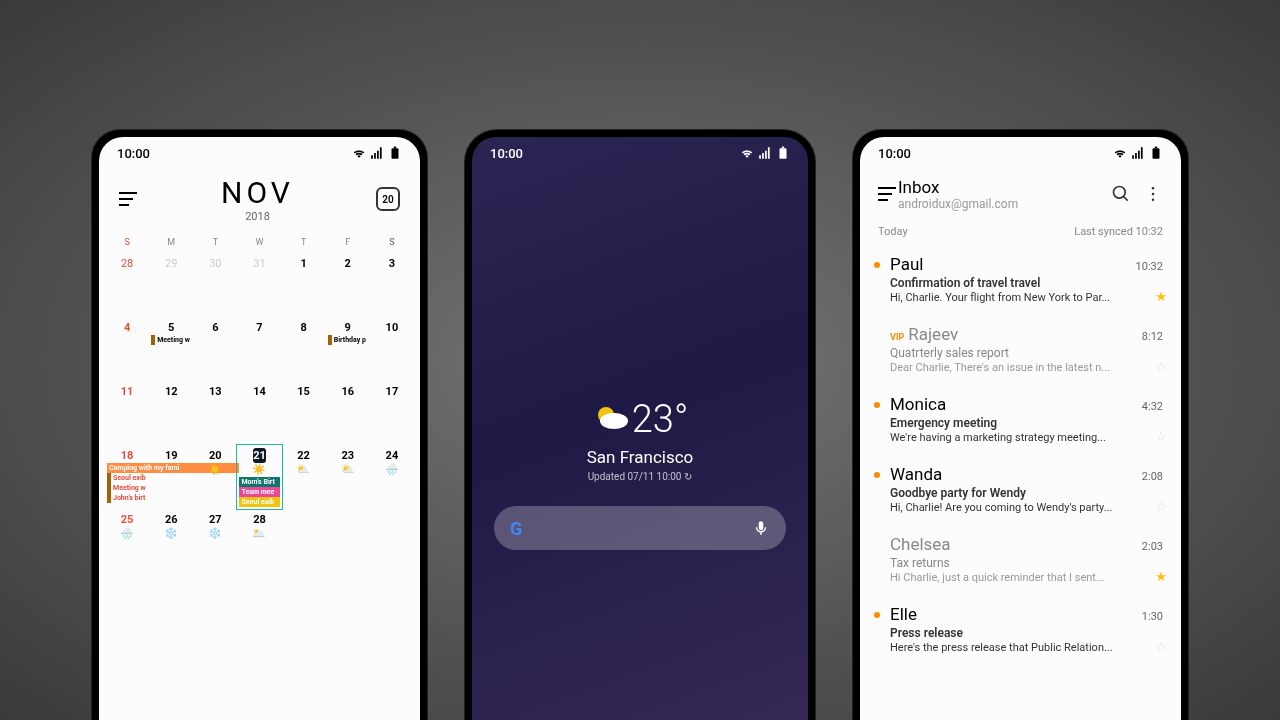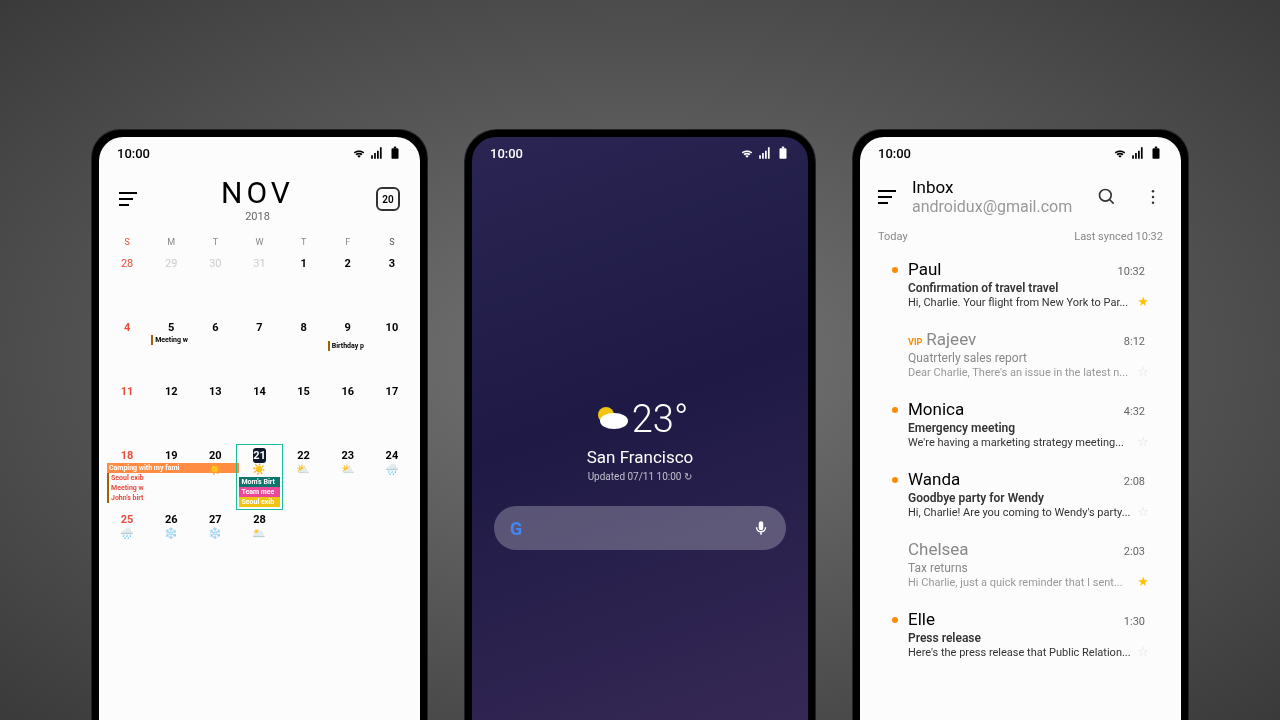--- a/index.html
+++ b/index.html
@@ -25,43 +25,43 @@
 .cal-year{font-size:11px;color:#666}
 .today-btn{width:24px;height:24px;border:2px solid #333;border-radius:6px;display:flex;align-items:center;justify-content:center;font-size:10px;font-weight:600}
 .cal-grid{padding:0 6px}
 .cal-row{display:flex}
 .cal-dayname{flex:1;text-align:center;font-size:9px;color:#888;font-weight:400;padding:6px 0}
 .cal-dayname.sun{color:#e74c3c}
 .cal-dayname.sat{color:#555}
 .cal-cell{flex:1;height:64px;text-align:center;font-size:11px;font-weight:700;padding-top:4px;position:relative}
 .cal-cell.dim{color:#ccc;font-weight:400}
 .cal-cell.sun{color:#e74c3c}
-.cal-cell .ev{position:absolute;left:2px;right:2px;font-size:7px;text-align:left;white-space:nowrap;overflow:hidden;padding:1px 2px;border-left:2px solid #a16207}
+.cal-cell .ev{position:absolute;left:2px;right:2px;font-size:7px;text-align:left;white-space:nowrap;overflow:hidden;padding:1px 2px;border-left:4px solid #a16207}
 .cal-cell .ev.orange{background:#ff8c42;color:#fff;border:none}
 .cal-cell .ev.pink{background:#0f766e;color:#fff;border:none}
 .cal-cell .ev.teal{background:#ec4899;color:#fff;border:none}
 .cal-cell .ev.yellow{background:#f1c40f;color:#fff;border:none}
 .cal-cell .weather{font-size:11px;position:absolute;top:18px;left:0;right:0}
 .cal-cell.today .num{background:#0f172a;color:#fff;border-radius:3px;padding:1px 0}
 .cal-cell.today{outline:1px solid #1abc9c}
 
 .home-content{position:absolute;top:260px;left:0;right:0;text-align:center;color:#fff}
 .weather-row{display:flex;align-items:center;justify-content:center;gap:0}
 .weather-temp{font-size:38px;font-weight:300}
 .weather-city{font-size:17px;margin-top:6px}
 .weather-updated{font-size:10px;opacity:0.7;margin-top:4px}
 .search-bar{margin:24px 22px 0;background:rgba(255,255,255,0.25);border-radius:24px;height:44px;display:flex;align-items:center;padding:0 16px;justify-content:space-between}
 .g-logo{font-weight:700;font-size:18px}
 
-.email-header{display:flex;align-items:center;padding:8px 18px;gap:14px}
+.email-header{display:flex;align-items:center;padding:8px 18px;gap:0}
 .email-titles{flex:1}
 .email-title{font-size:17px;font-weight:400}
-.email-sub{font-size:16px;color:#999}
+.email-sub{font-size:12px;color:#999}
 .email-sync{display:flex;justify-content:space-between;padding:6px 18px;font-size:11px;color:#888}
-.email-list{padding:0 18px}
+.email-list{padding:0 0px}
 .email-item{padding:10px 18px 10px 14px;position:relative;display:flex;align-items:flex-start}
 .dot{width:6px;height:6px;border-radius:50%;background:#ff8c00;margin-top:8px;margin-right:10px;flex-shrink:0}
 .dot.hidden{background:transparent}
 .email-body{flex:1;min-width:0}
 .email-row1{display:flex;justify-content:space-between;align-items:baseline}
 .sender{font-size:17px;font-weight:400}
 .sender.bold{font-weight:400;color:#000}
 .sender.read{color:#888}
 .vip{color:#ff8c00;font-size:9px;font-weight:700;margin-right:4px}
 .etime{font-size:11px;color:#666}
@@ -124,21 +124,21 @@
             <div class="cal-cell"><span class="num">1</span></div>
             <div class="cal-cell"><span class="num">2</span></div>
             <div class="cal-cell"><span class="num">3</span></div>
           </div>
           <div class="cal-row">
             <div class="cal-cell sun"><span class="num">4</span></div>
             <div class="cal-cell"><span class="num">5</span><div class="ev " style="top: 18px;">Meeting w</div></div>
             <div class="cal-cell"><span class="num">6</span></div>
             <div class="cal-cell"><span class="num">7</span></div>
             <div class="cal-cell"><span class="num">8</span></div>
-            <div class="cal-cell"><span class="num">9</span><div class="ev " style="top: 18px; margin-top: 6px;">Birthday p</div></div>
+            <div class="cal-cell"><span class="num">9</span><div class="ev " style="top: 18px;">Birthday p</div></div>
             <div class="cal-cell"><span class="num">10</span></div>
           </div>
           <div class="cal-row">
             <div class="cal-cell sun"><span class="num">11</span></div>
             <div class="cal-cell"><span class="num">12</span></div>
             <div class="cal-cell"><span class="num">13</span></div>
             <div class="cal-cell"><span class="num">14</span></div>
             <div class="cal-cell"><span class="num">15</span></div>
             <div class="cal-cell"><span class="num">16</span></div>
             <div class="cal-cell"><span class="num">17</span></div>

